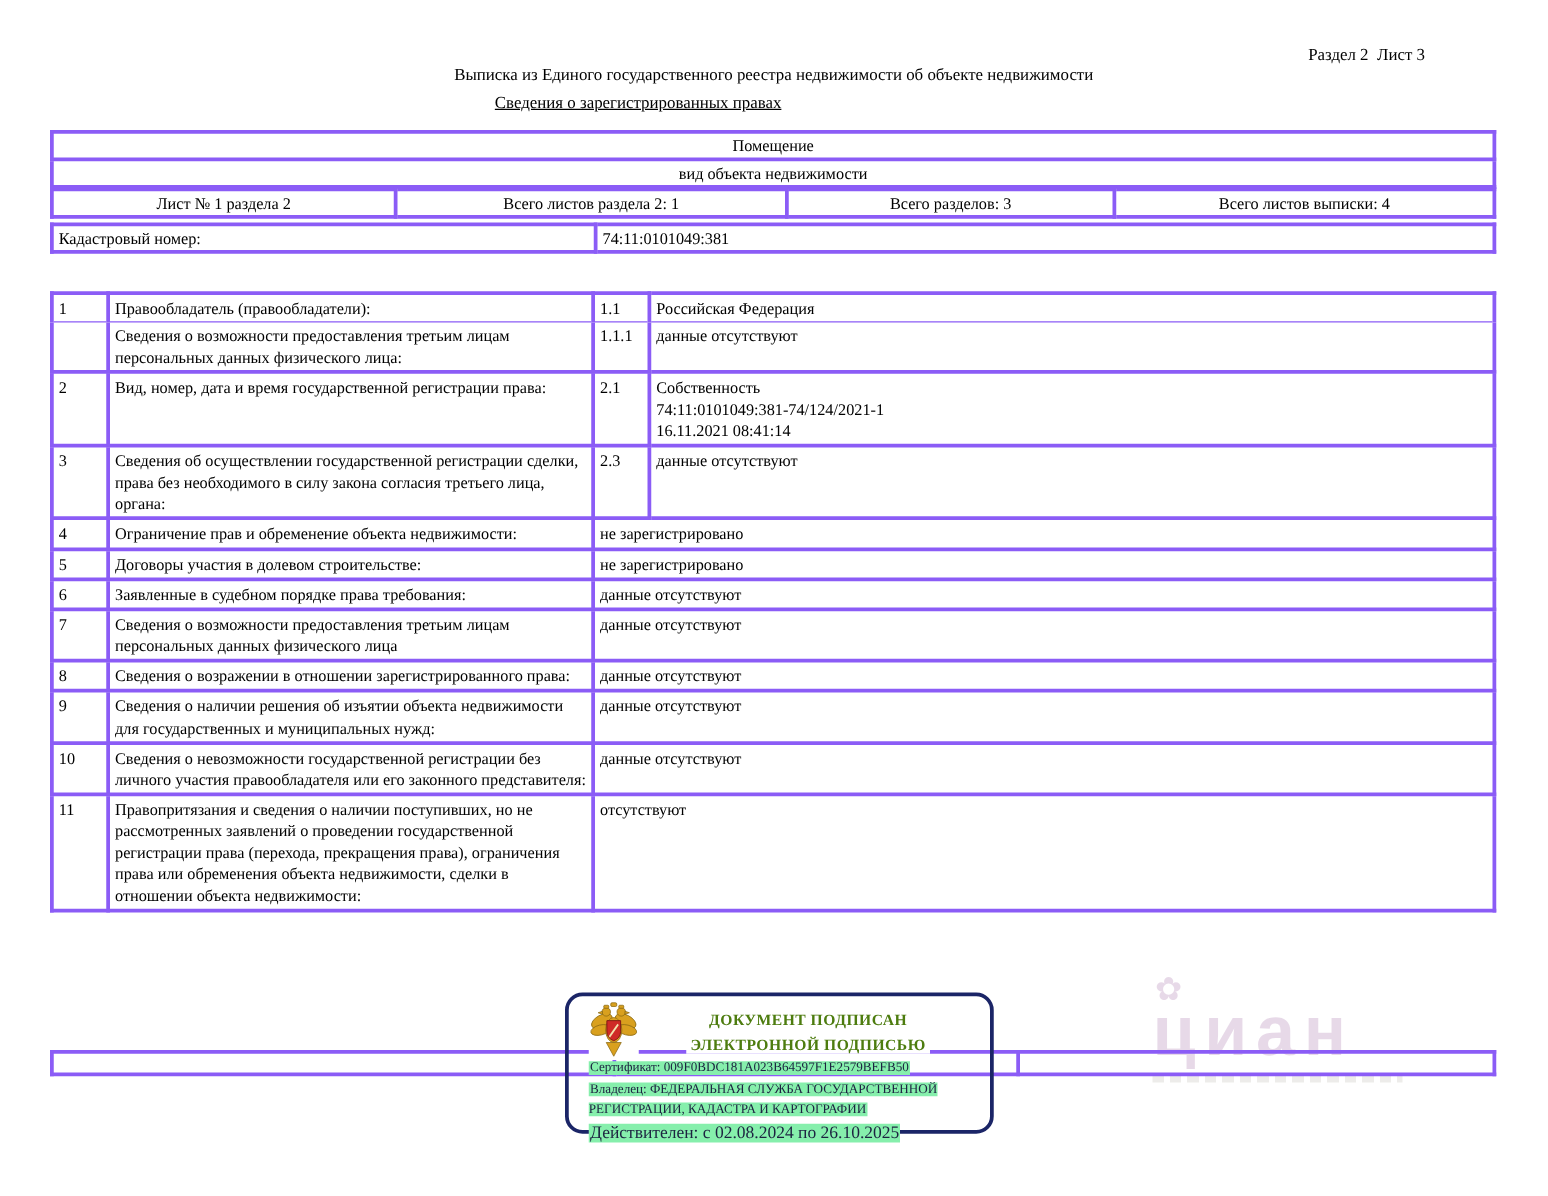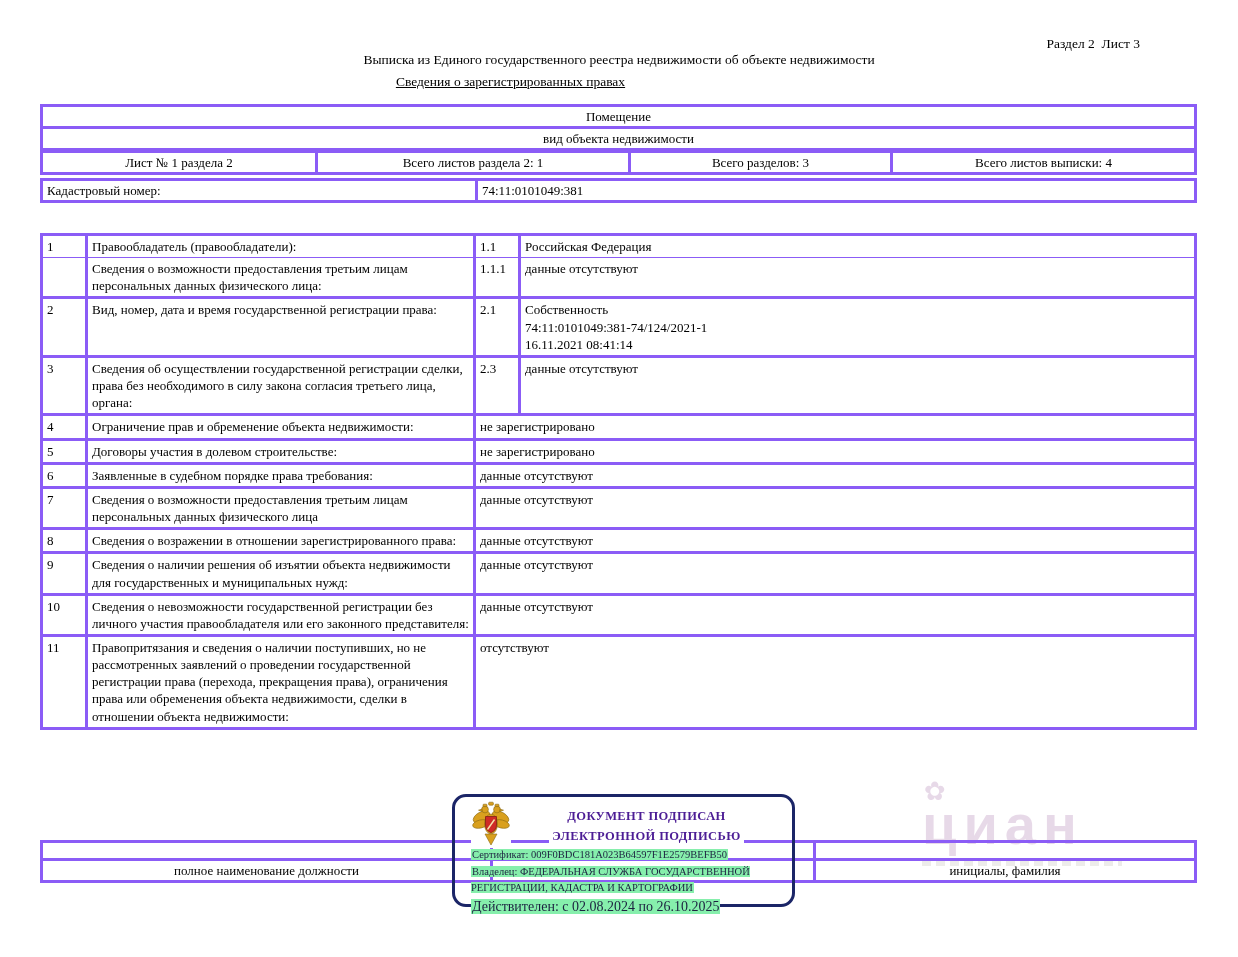--- a/index.html
+++ b/index.html
@@ -40,21 +40,21 @@
     font-family:"Liberation Sans","DejaVu Sans",sans-serif;pointer-events:none;}
   .watermark .wm-text{font-size:56px;font-weight:bold;letter-spacing:7px;line-height:1;}
   .watermark .wm-leaf{font-size:26px;display:block;margin-left:2px;margin-bottom:-10px;}
   .watermark .wm-strip{margin-top:6px;height:7px;width:200px;
     background:repeating-linear-gradient(90deg,#97917f 0 9px,transparent 9px 14px);}
 
   
   .stamp{left:452px;top:794px;width:343px;height:113px;border:3px solid #1b2567;
     border-radius:14px;box-sizing:border-box;background:transparent;color:#1c2240;}
   .stamp-head{margin:9px 6px 0 52px;text-align:center;font-size:12.5px;font-weight:bold;
-    letter-spacing:0.4px;line-height:1.6;color:#4c1d95;}
+    letter-spacing:0.4px;line-height:1.6;color:#4d7c0f;}
   .stamp-head span{background:#fff;padding:0 3px;}
   .stamp-line{margin:1px 8px 0 16px;font-size:10.5px;line-height:1.5;}
   .stamp-line span{background:#86efac;padding:0 1px;margin-top:14px;}
   .stamp-line.small{font-size:14px;}
   .emblem-box{position:absolute;left:16px;top:4px;width:40px;height:47px;background:#fff;}
 </style>
 </head>
 <body>
 
 <div class="abs section-sheet">Раздел 2  Лист 3</div>
@@ -189,25 +189,20 @@
   <colgroup>
       <col style="width:450px">
       <col style="width:323px">
       <col>
     </colgroup>
   <tbody>
       <tr class="sig-row-empty">
     <td></td>
     <td></td>
     <td></td>
-  </tr>
-  <tr class="sig-row-labels">
-    <td>полное наименование должности</td>
-    <td></td>
-    <td>инициалы, фамилия</td>
   </tr>
 </tbody>
   </table>
 
 <div class="abs stamp">
   <div class="emblem-box">
     <svg viewBox="0 0 40 47" width="40" height="47">
       <g fill="#d9a01e" stroke="#8a6a14" stroke-width="0.6">
         <ellipse cx="10.5" cy="16" rx="9" ry="5" transform="rotate(-28 10.5 16)"></ellipse>
         <ellipse cx="29.5" cy="16" rx="9" ry="5" transform="rotate(28 29.5 16)"></ellipse>

